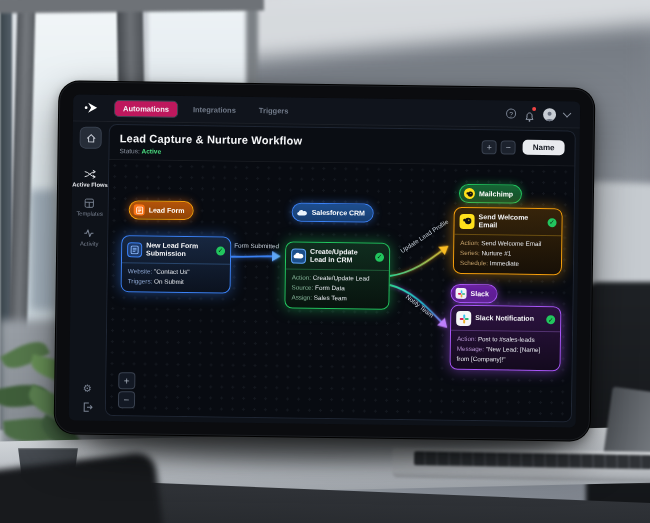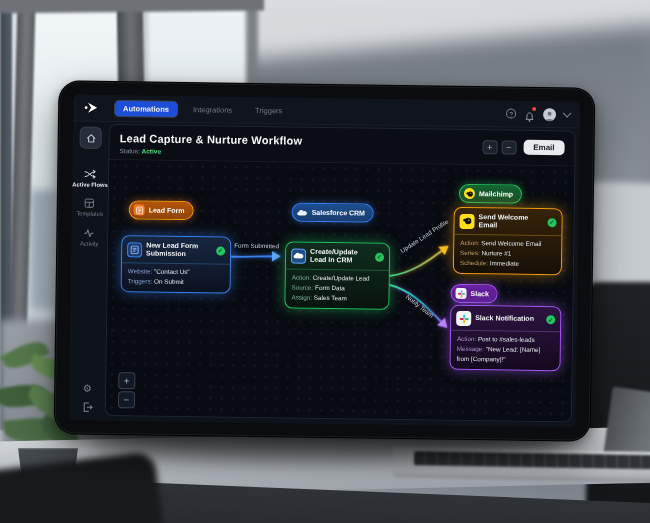--- a/index.html
+++ b/index.html
@@ -39,22 +39,22 @@
 
   
   .tablet { position:absolute; left:57px; top:85px; width:535px; height:352px; background:#0b0c0f;
     border:1px solid #1b1d21; border-radius:20px; padding:12px 13px; transform:rotate(.8deg); z-index:10;
     box-shadow:0 0 0 1px #000, 0 18px 40px rgba(0,0,0,.5), 0 4px 12px rgba(0,0,0,.4); }
   .screen { width:100%; height:100%; background:#0e1219; border-radius:6px; overflow:hidden; display:flex; flex-direction:column; color:#e5e7eb; }
 
   
   .topbar { height:27px; display:flex; align-items:center; padding:0 10px; gap:7px; border-bottom:1px solid rgba(255,255,255,.05); background:#10141c; flex:0 0 auto; }
   .logo { width:16px; height:14px; display:flex; align-items:center; justify-content:center; margin-right:8px; }
-  .tab { font-size:7.5px; color:#717a89; padding:3px 8px; border-radius:5px; cursor:pointer; }
-  .tab.active { background:#1d4ed8; color:#f3f4f6; border:1px solid #3c4452; font-weight:bold; }
+  .tab { font-size:7.5px; color:#717a89; padding:3px 8px; border-radius:5px; cursor:pointer;font-weight:bold; }
+  .tab.active { background:#be185d; color:#f3f4f6; border:1px solid #3c4452; font-weight:bold; }
   .topbar-right { margin-left:auto; display:flex; align-items:center; gap:8px; }
   .help-icon { width:10px; height:10px; border:1px solid #7b8494; border-radius:50%; font-size:6.5px; color:#9aa3b2; display:flex; align-items:center; justify-content:center; }
   .bell-wrap { position:relative; width:11px; height:11px; }
   .bell-dot { position:absolute; right:-1px; top:-2px; width:4px; height:4px; border-radius:50%; background:#ef4444; }
   .avatar { width:13px; height:13px; border-radius:50%; background:#c7ccd3; display:flex; align-items:flex-end; justify-content:center; overflow:hidden; }
   .chev { width:6px; height:6px; border-right:1.4px solid #8b93a1; border-bottom:1.4px solid #8b93a1; transform:rotate(45deg); margin-top:-2px; }
 
   
   .app-body { flex:1; display:flex; min-height:0; }
   .sidebar { width:36px; display:flex; flex-direction:column; align-items:center; padding:5px 0 8px; flex:0 0 auto; }
@@ -233,21 +233,21 @@
             <div>
               <div class="page-title">Lead Capture &amp; Nurture Workflow</div>
               <div class="status-line">
                 <span>Status:</span>
                 <span class="status-active">Active</span>
               </div>
             </div>
             <div class="header-controls">
               <span class="zbtn">+</span>
               <span class="zbtn">−</span>
-              <button class="save-btn">Email</button>
+              <button class="save-btn">Name</button>
             </div>
           </div>
 
           <div class="canvas">
             <svg class="wires" width="470" height="262" viewBox="0 0 470 262">
               <defs>
                 <linearGradient id="g2" gradientUnits="userSpaceOnUse" x1="282" y1="112" x2="342" y2="80">
                   <stop offset="0" stop-color="#34d399"></stop>
                     <stop offset="1" stop-color="#fbbf24"></stop>
                 </linearGradient>

